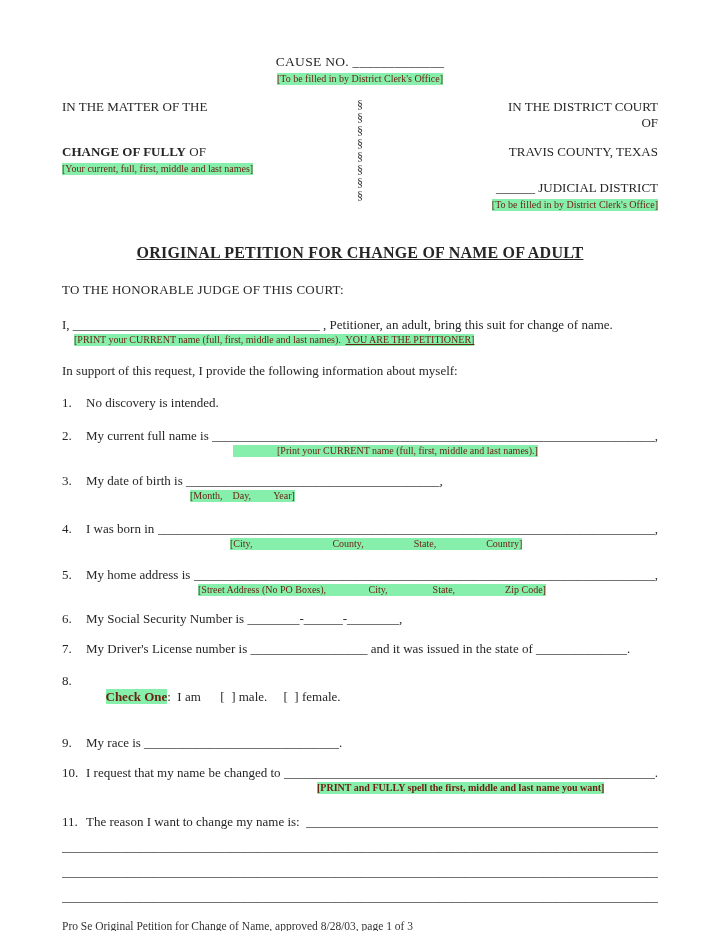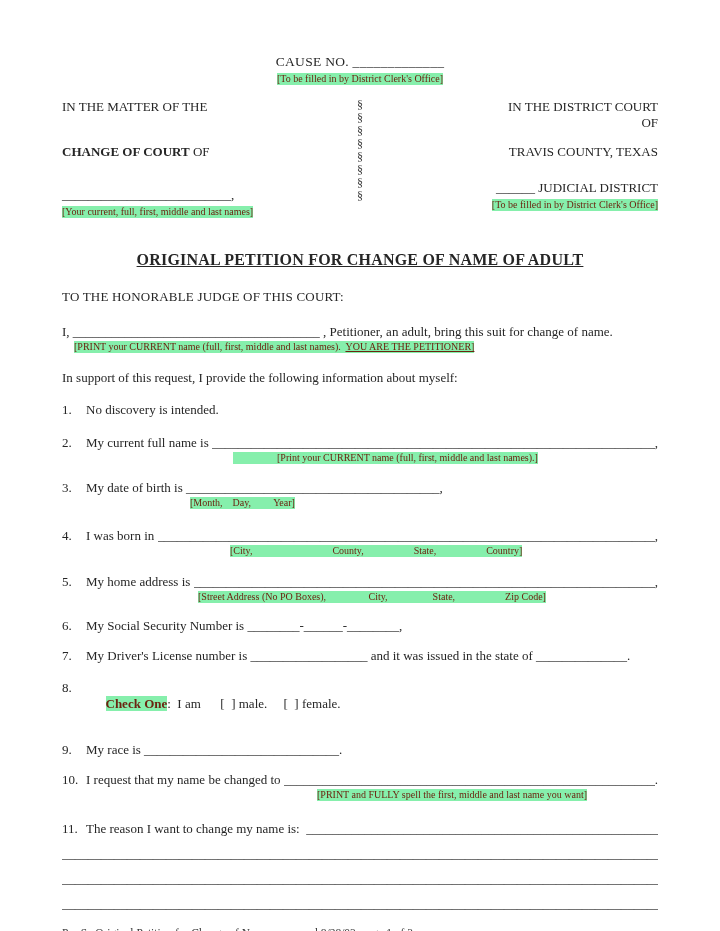--- a/index.html
+++ b/index.html
@@ -44,43 +44,42 @@
 
   
   .item{display:flex;white-space:pre;overflow:hidden;}
   .item .num{flex:0 0 24px;}
   .item .body{flex:1 1 auto;display:flex;white-space:pre;overflow:hidden;}
   .item .body .fill{flex:1 1 auto;overflow:hidden;white-space:pre;}
   .mt16{margin-top:16px;} .mt17{margin-top:17px;} .mt19{margin-top:19px;}
   .mt15{margin-top:15px;} .mt14{margin-top:14px;} .mt20{margin-top:20px;}
   .note-row{line-height:12px;}
   .ml171{margin-left:171px;padding-left:44px;} .ml128{margin-left:128px;} .ml168{margin-left:168px;}
-  .ml136{margin-left:136px;text-align:center;} .ml255{margin-left:255px;}
+  .ml136{margin-left:136px;text-align:center;} .ml255{margin-left:255px;font-weight:bold;}
 
   .ruled{overflow:hidden;white-space:pre;margin-top:9px;}
 
   .checkbox{display:inline-block;}
 
   .footer{margin-top:13px;font-size:11.5px;color:#333;}
 </style>
 </head>
 <body>
 
 <div class="page">
 
   <div class="center">
     <div class="cause-label">CAUSE NO. _____________</div>
     <div><span class="note hl">[To be filled in by District Clerk's Office]</span></div>
   </div>
 
   <div class="hdr">
     <div class="hdr-left">
       <div class="l1">IN THE MATTER OF THE</div>
-      <div class="l2"><span class="bold">CHANGE OF COURT</span><span> OF</span></div>
-      <div class="l3">__________________________,</div>
+      <div class="l2"><span class="bold">CHANGE OF FULLY</span><span> OF</span></div>
       <div><span class="note hl">[Your current, full, first, middle and last names]</span></div>
     </div>
     <div class="hdr-mid">
       <div class="secsym">§</div>
       <div class="secsym">§</div>
       <div class="secsym">§</div>
       <div class="secsym">§</div>
       <div class="secsym">§</div>
       <div class="secsym">§</div>
       <div class="secsym">§</div>

